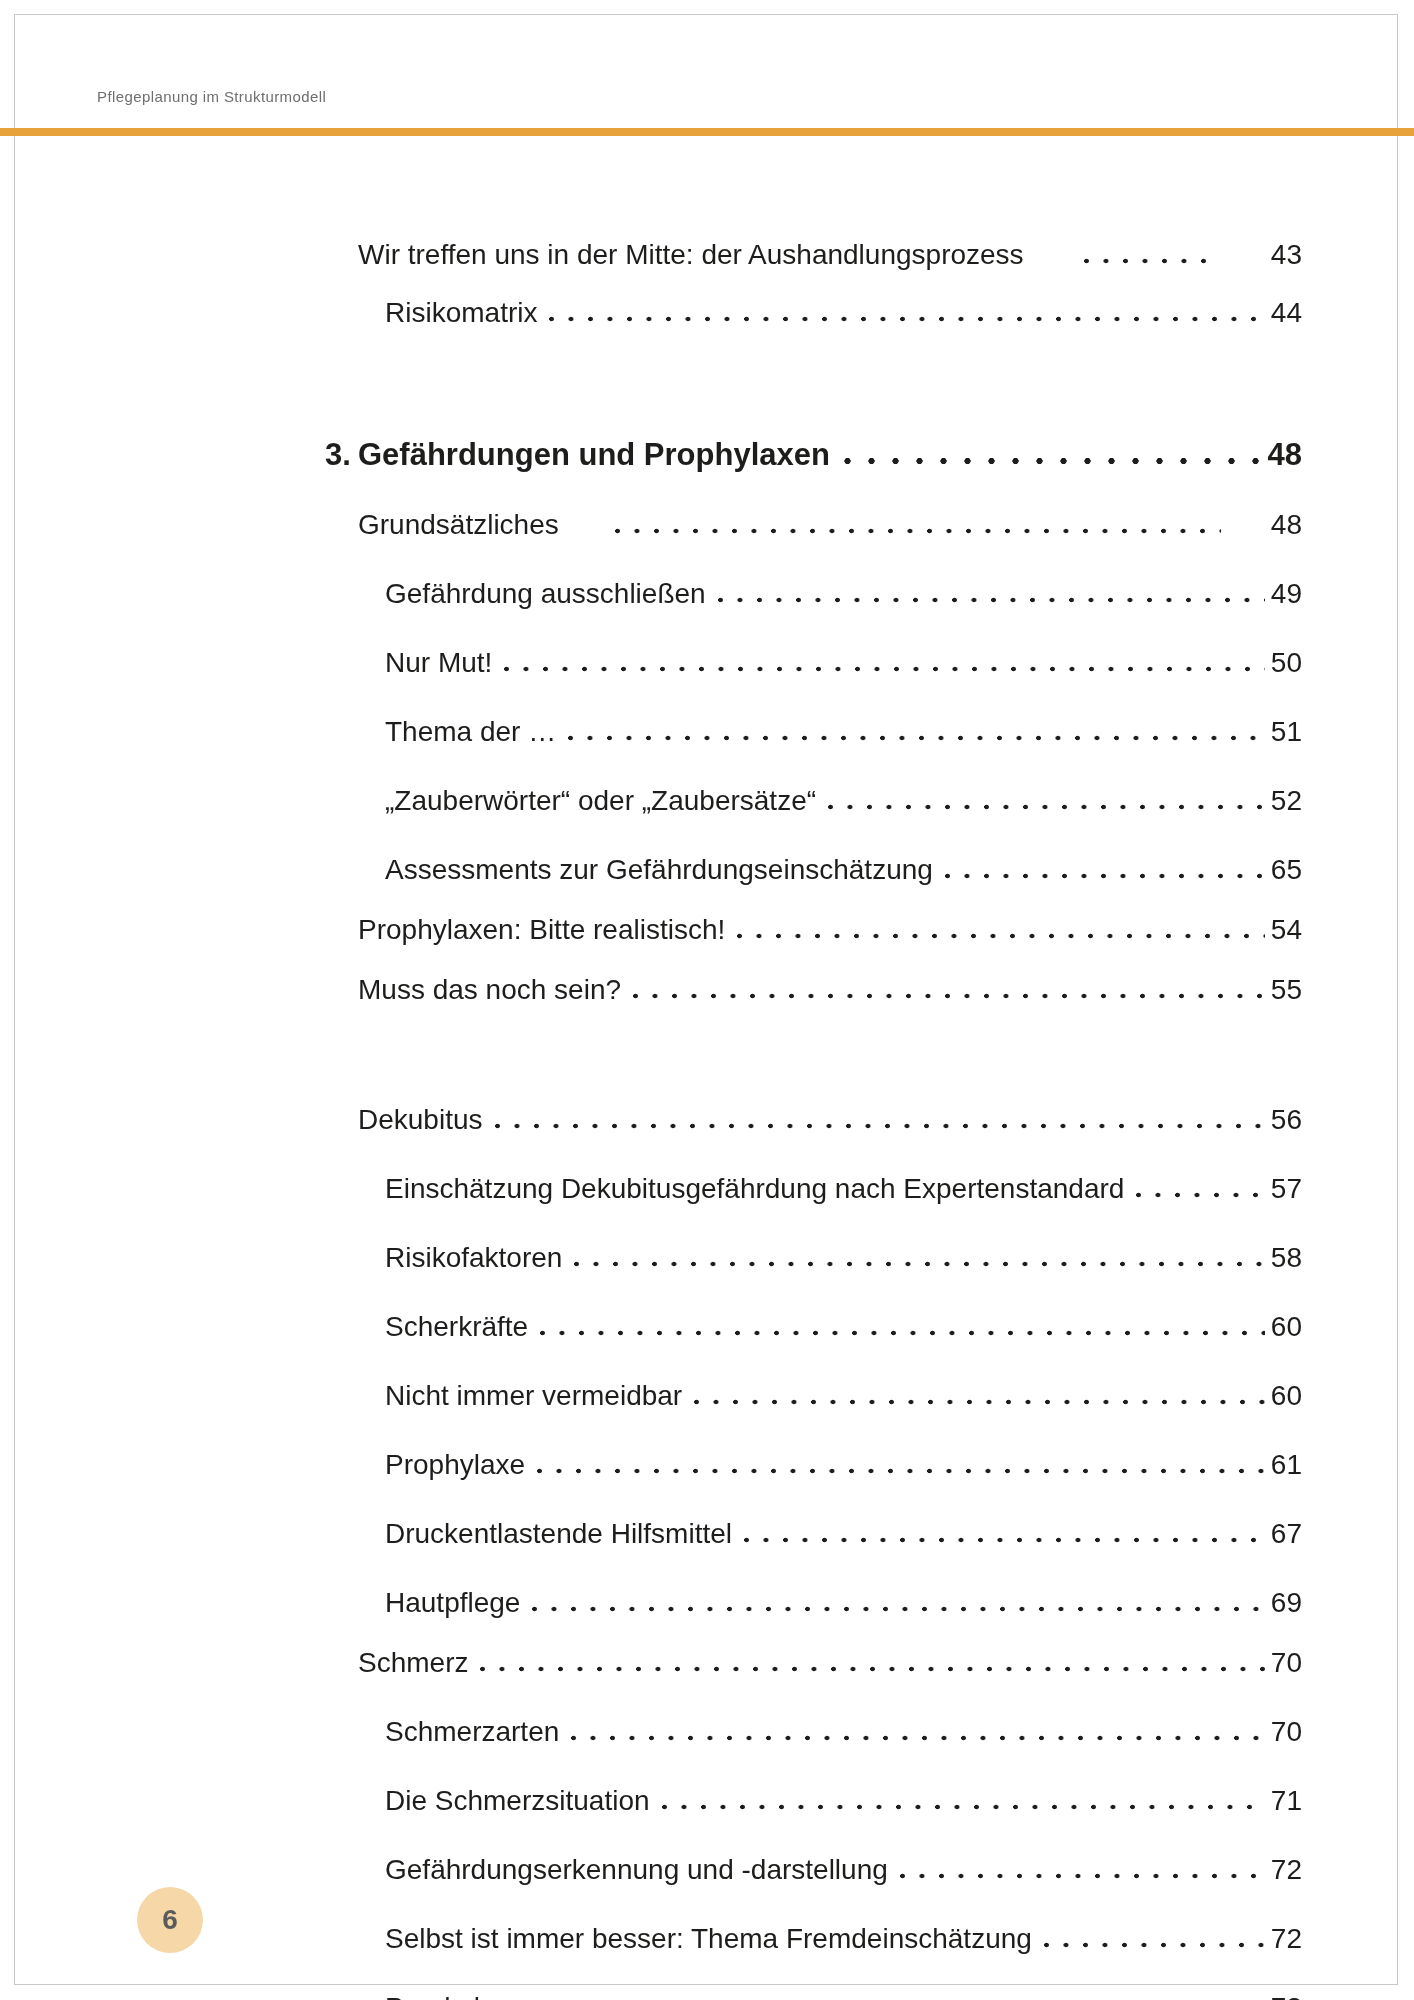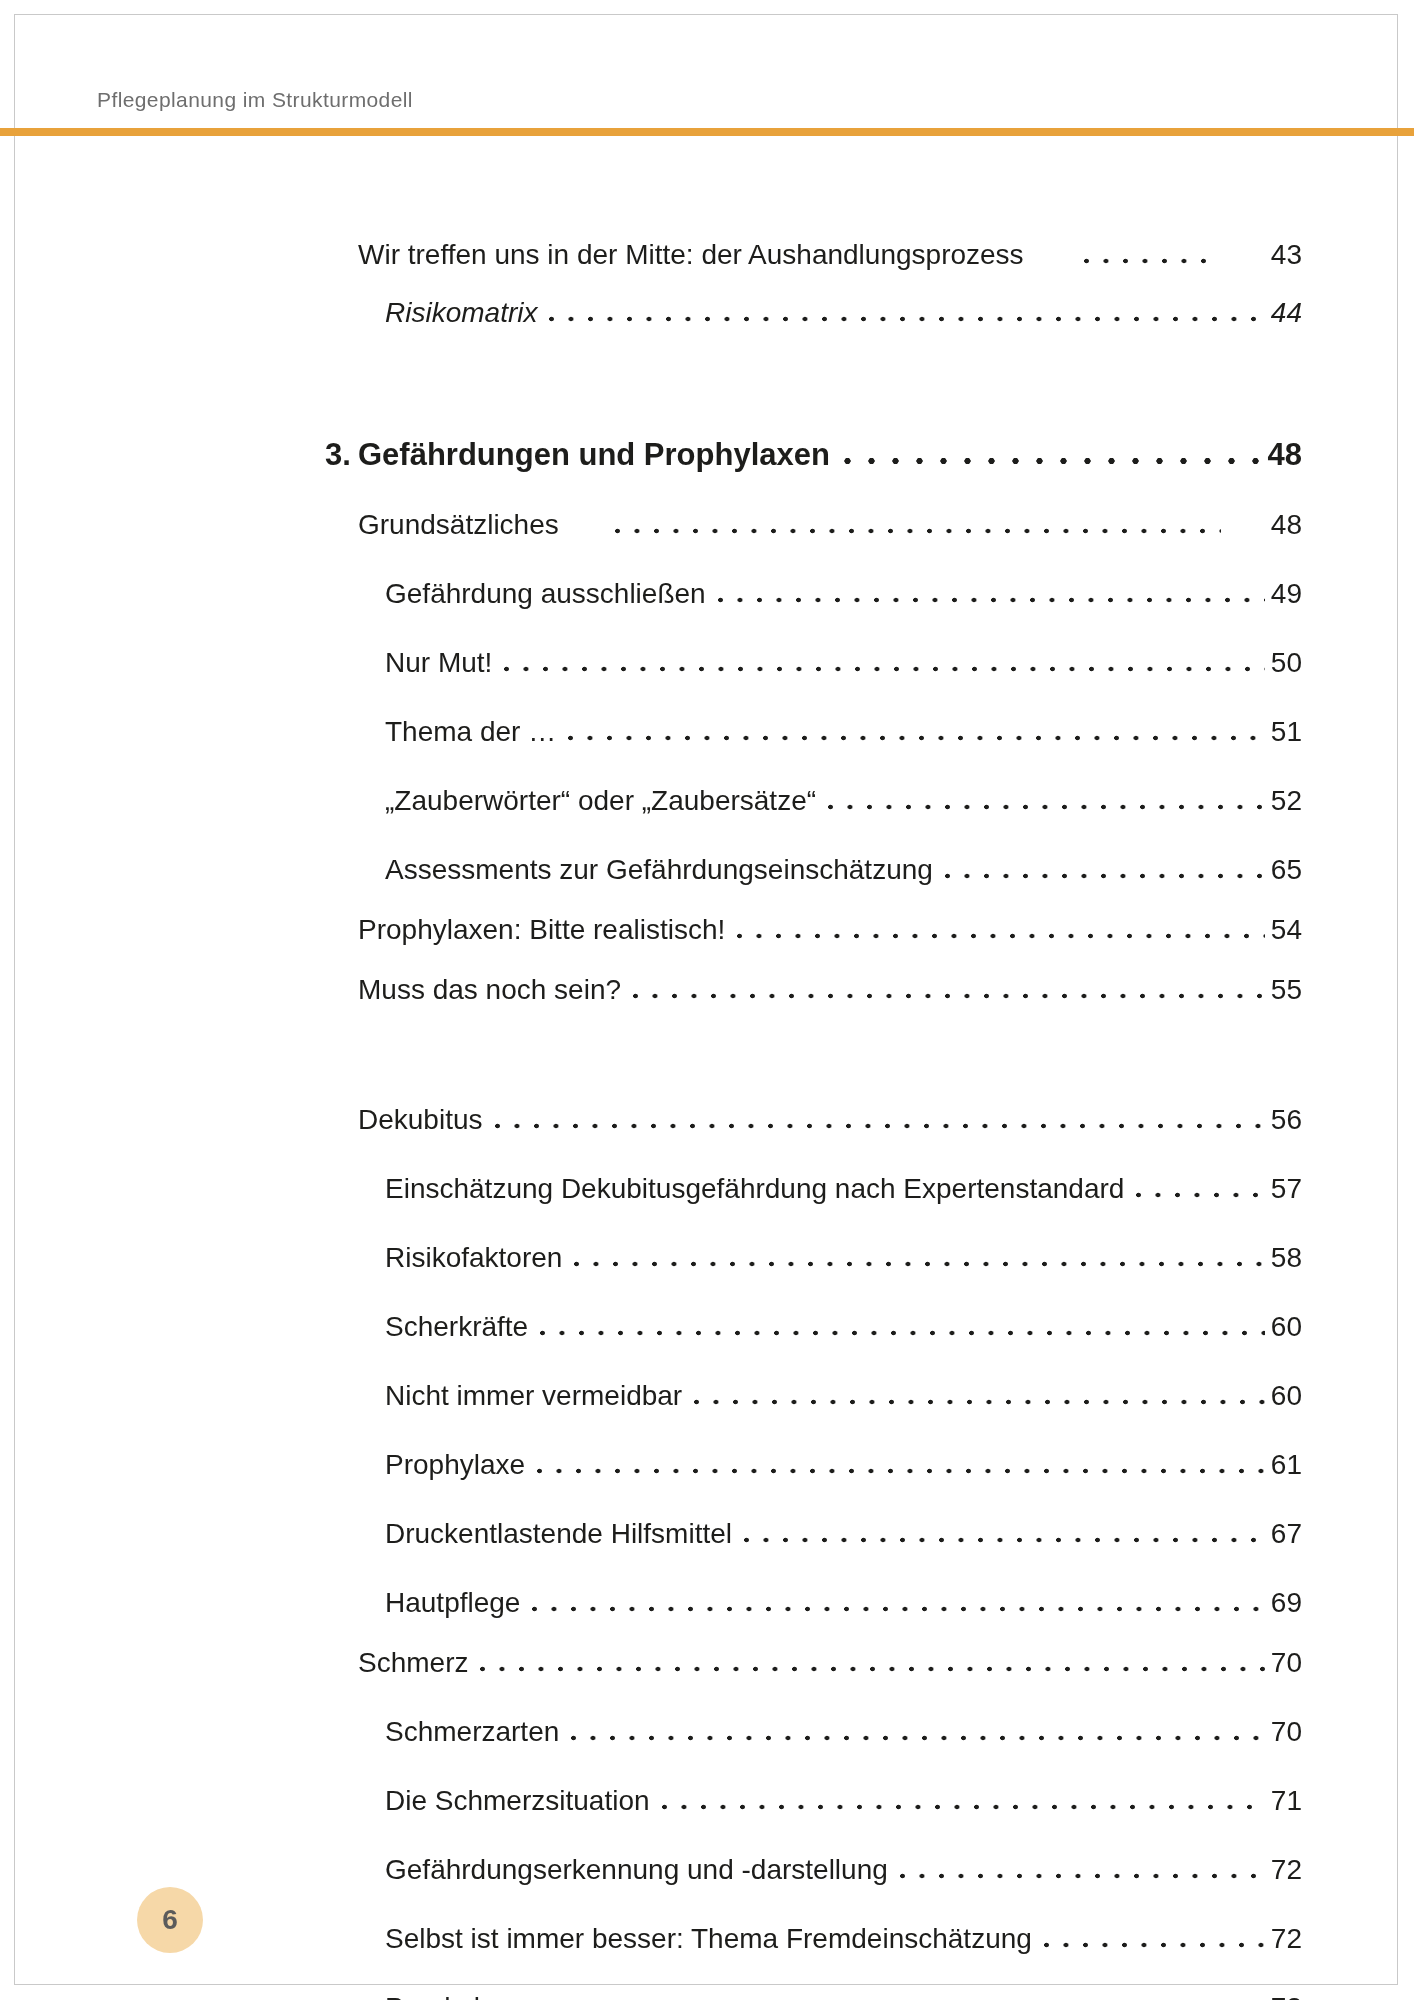--- a/index.html
+++ b/index.html
@@ -21,21 +21,21 @@
     top: 14px;
     right: 16px;
     bottom: 15px;
     border: 1px solid #c9c9c9;
     pointer-events: none;
   }
   .header-title {
     position: absolute;
     left: 97px;
     top: 88px;
-    font-size: 21px;
+    font-size: 15px;
     letter-spacing: 0.4px;
     color: #6e6e6e;
   }
   .accent-rule {
     position: absolute;
     left: 0;
     top: 128px;
     width: 100%;
     height: 8px;
     background: #e8a23b;
@@ -50,21 +50,21 @@
     display: flex;
     align-items: baseline;
     font-size: 28px;
     line-height: 30px;
     margin-top: 39px;
     white-space: nowrap;
   }
   .toc-row.first { margin-top: 0; gap: 48px; }
   .toc-row.lvl1 { margin-top: 30px; }
   .toc-row.lvl2 { padding-left: 27px; }
-  .toc-row.row2 { margin-top: 28px; font-style: italic; }
+  .toc-row.row2 { margin-top: 28px; }
   .toc-row.after-chapter { margin-top: 38px; gap: 44px; }
   .toc-row.gap-lg { margin-top: 100px; }
   .toc-row.chapter {
     font-weight: bold;
     font-size: 31px;
     line-height: 34px;
     margin-top: 110px;
     margin-left: -33px;
   }
   .chap-num {

